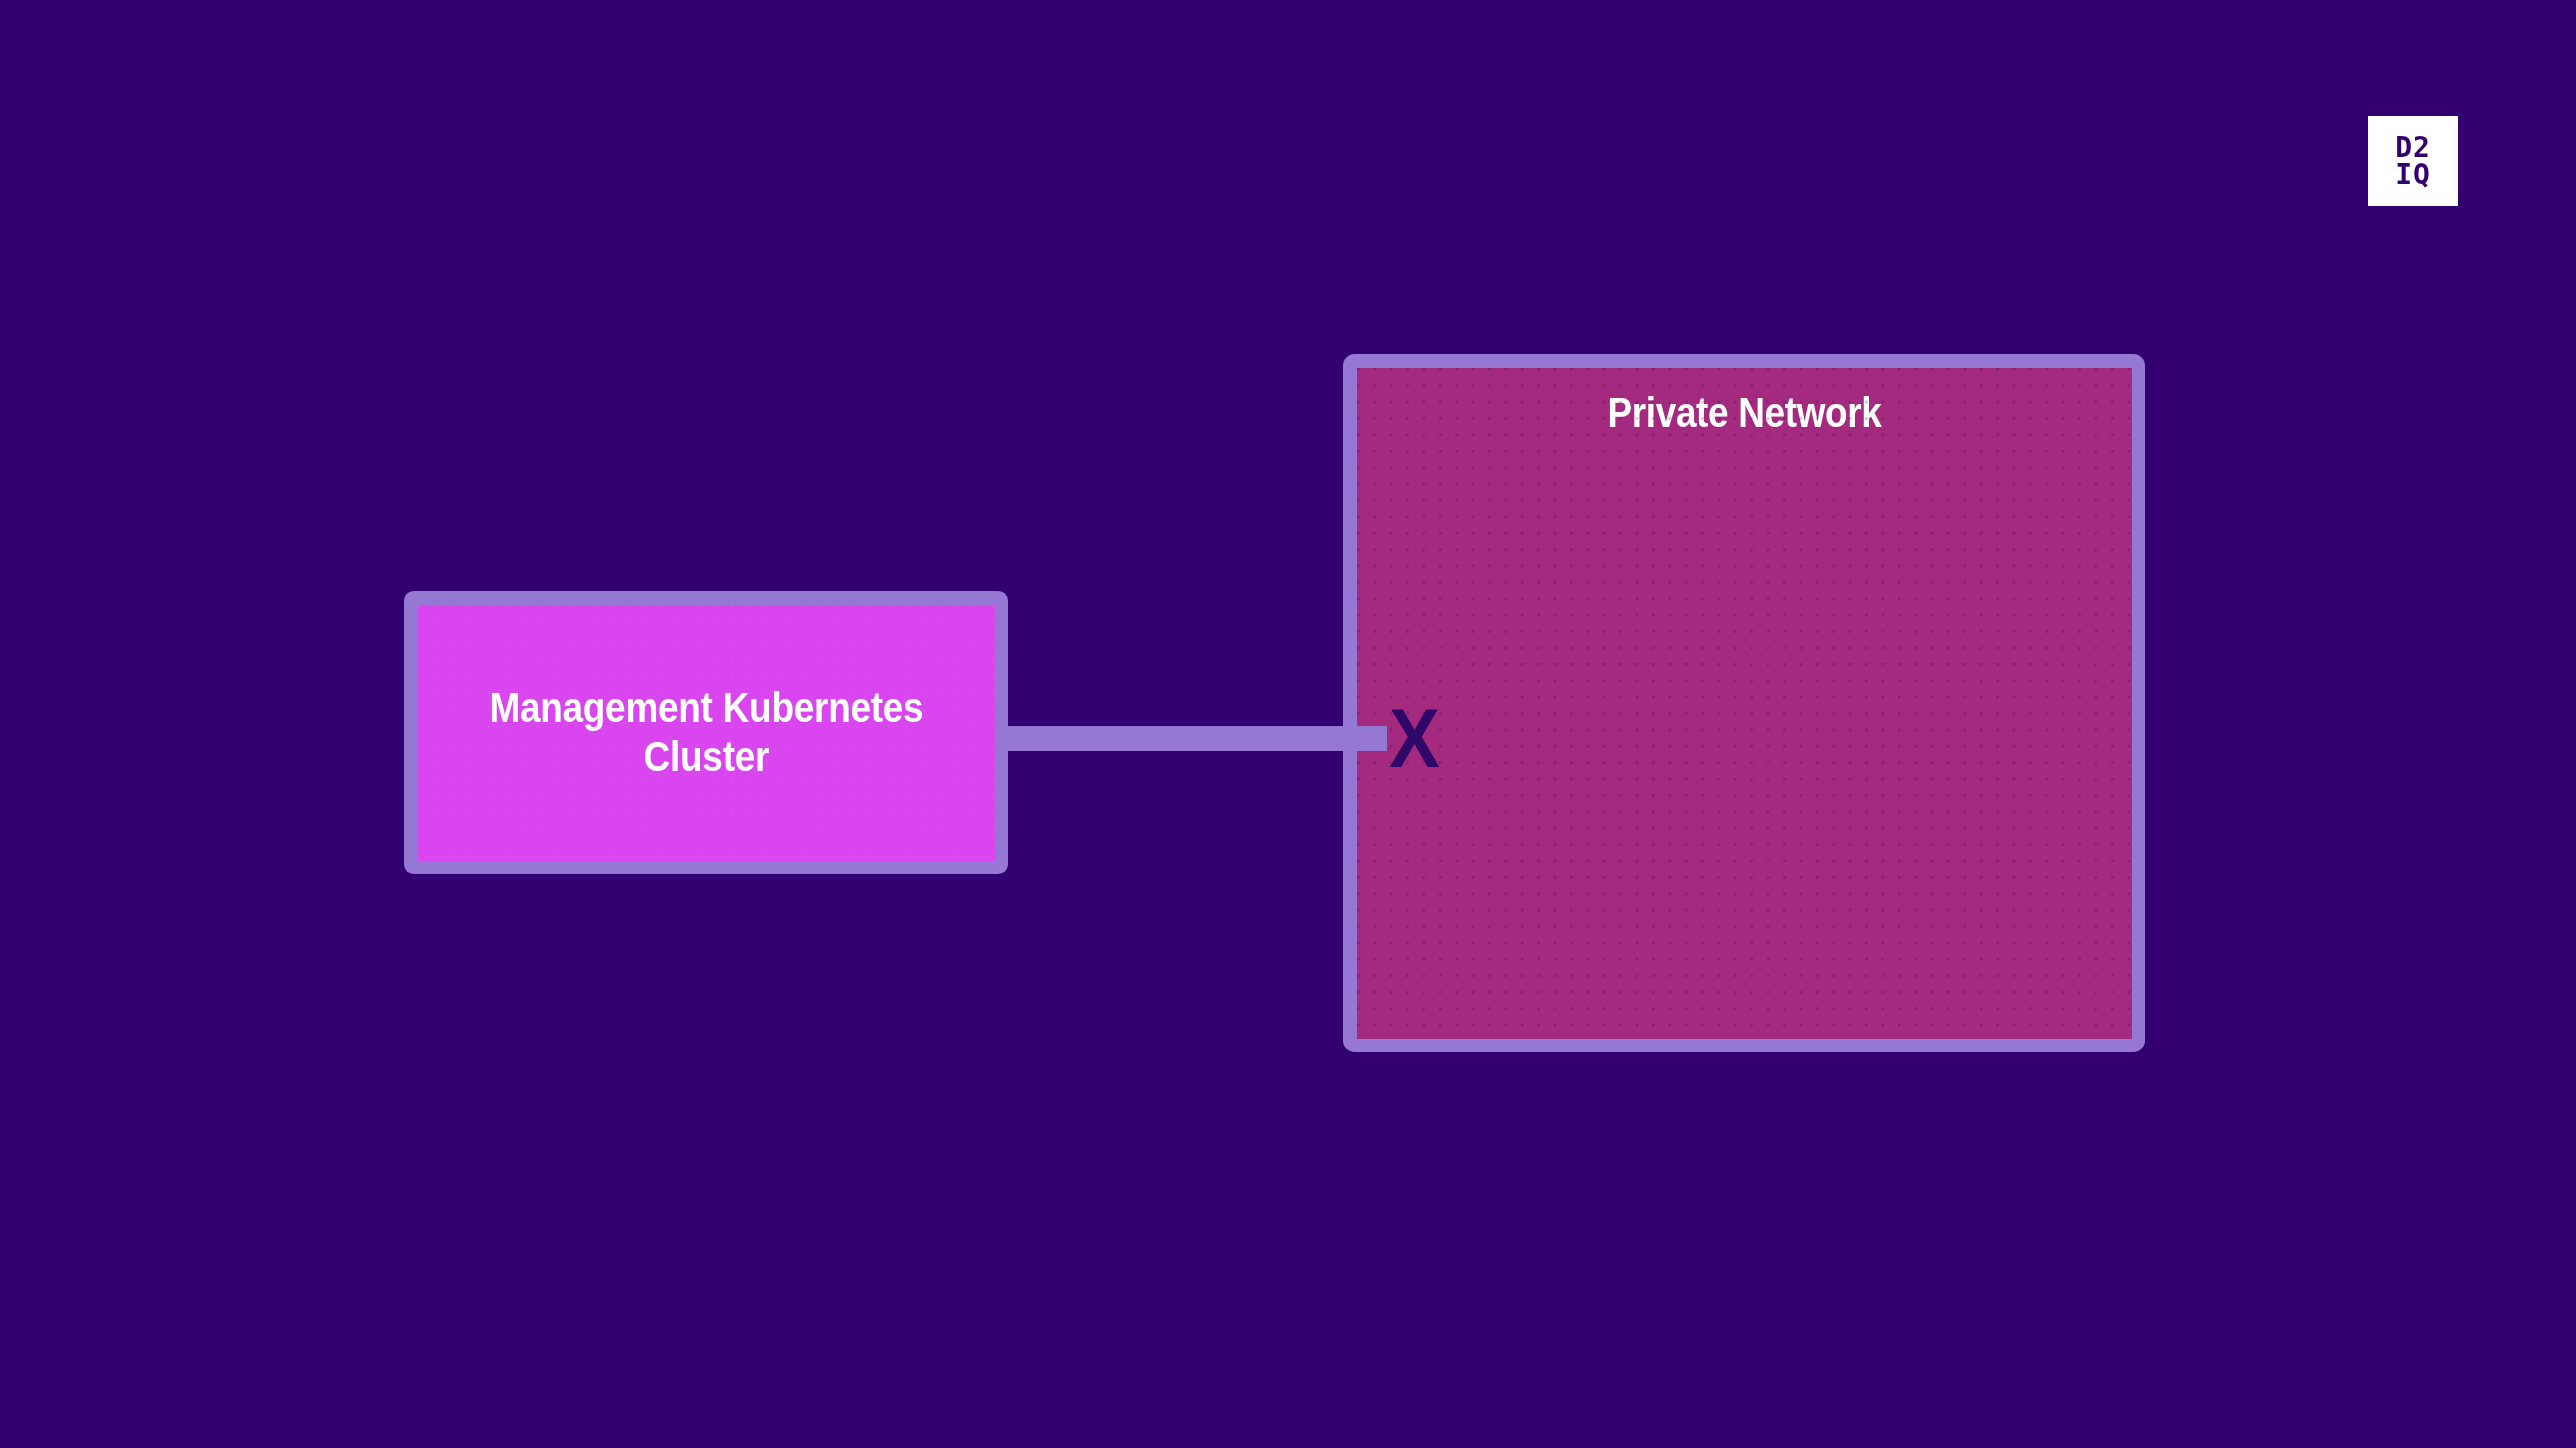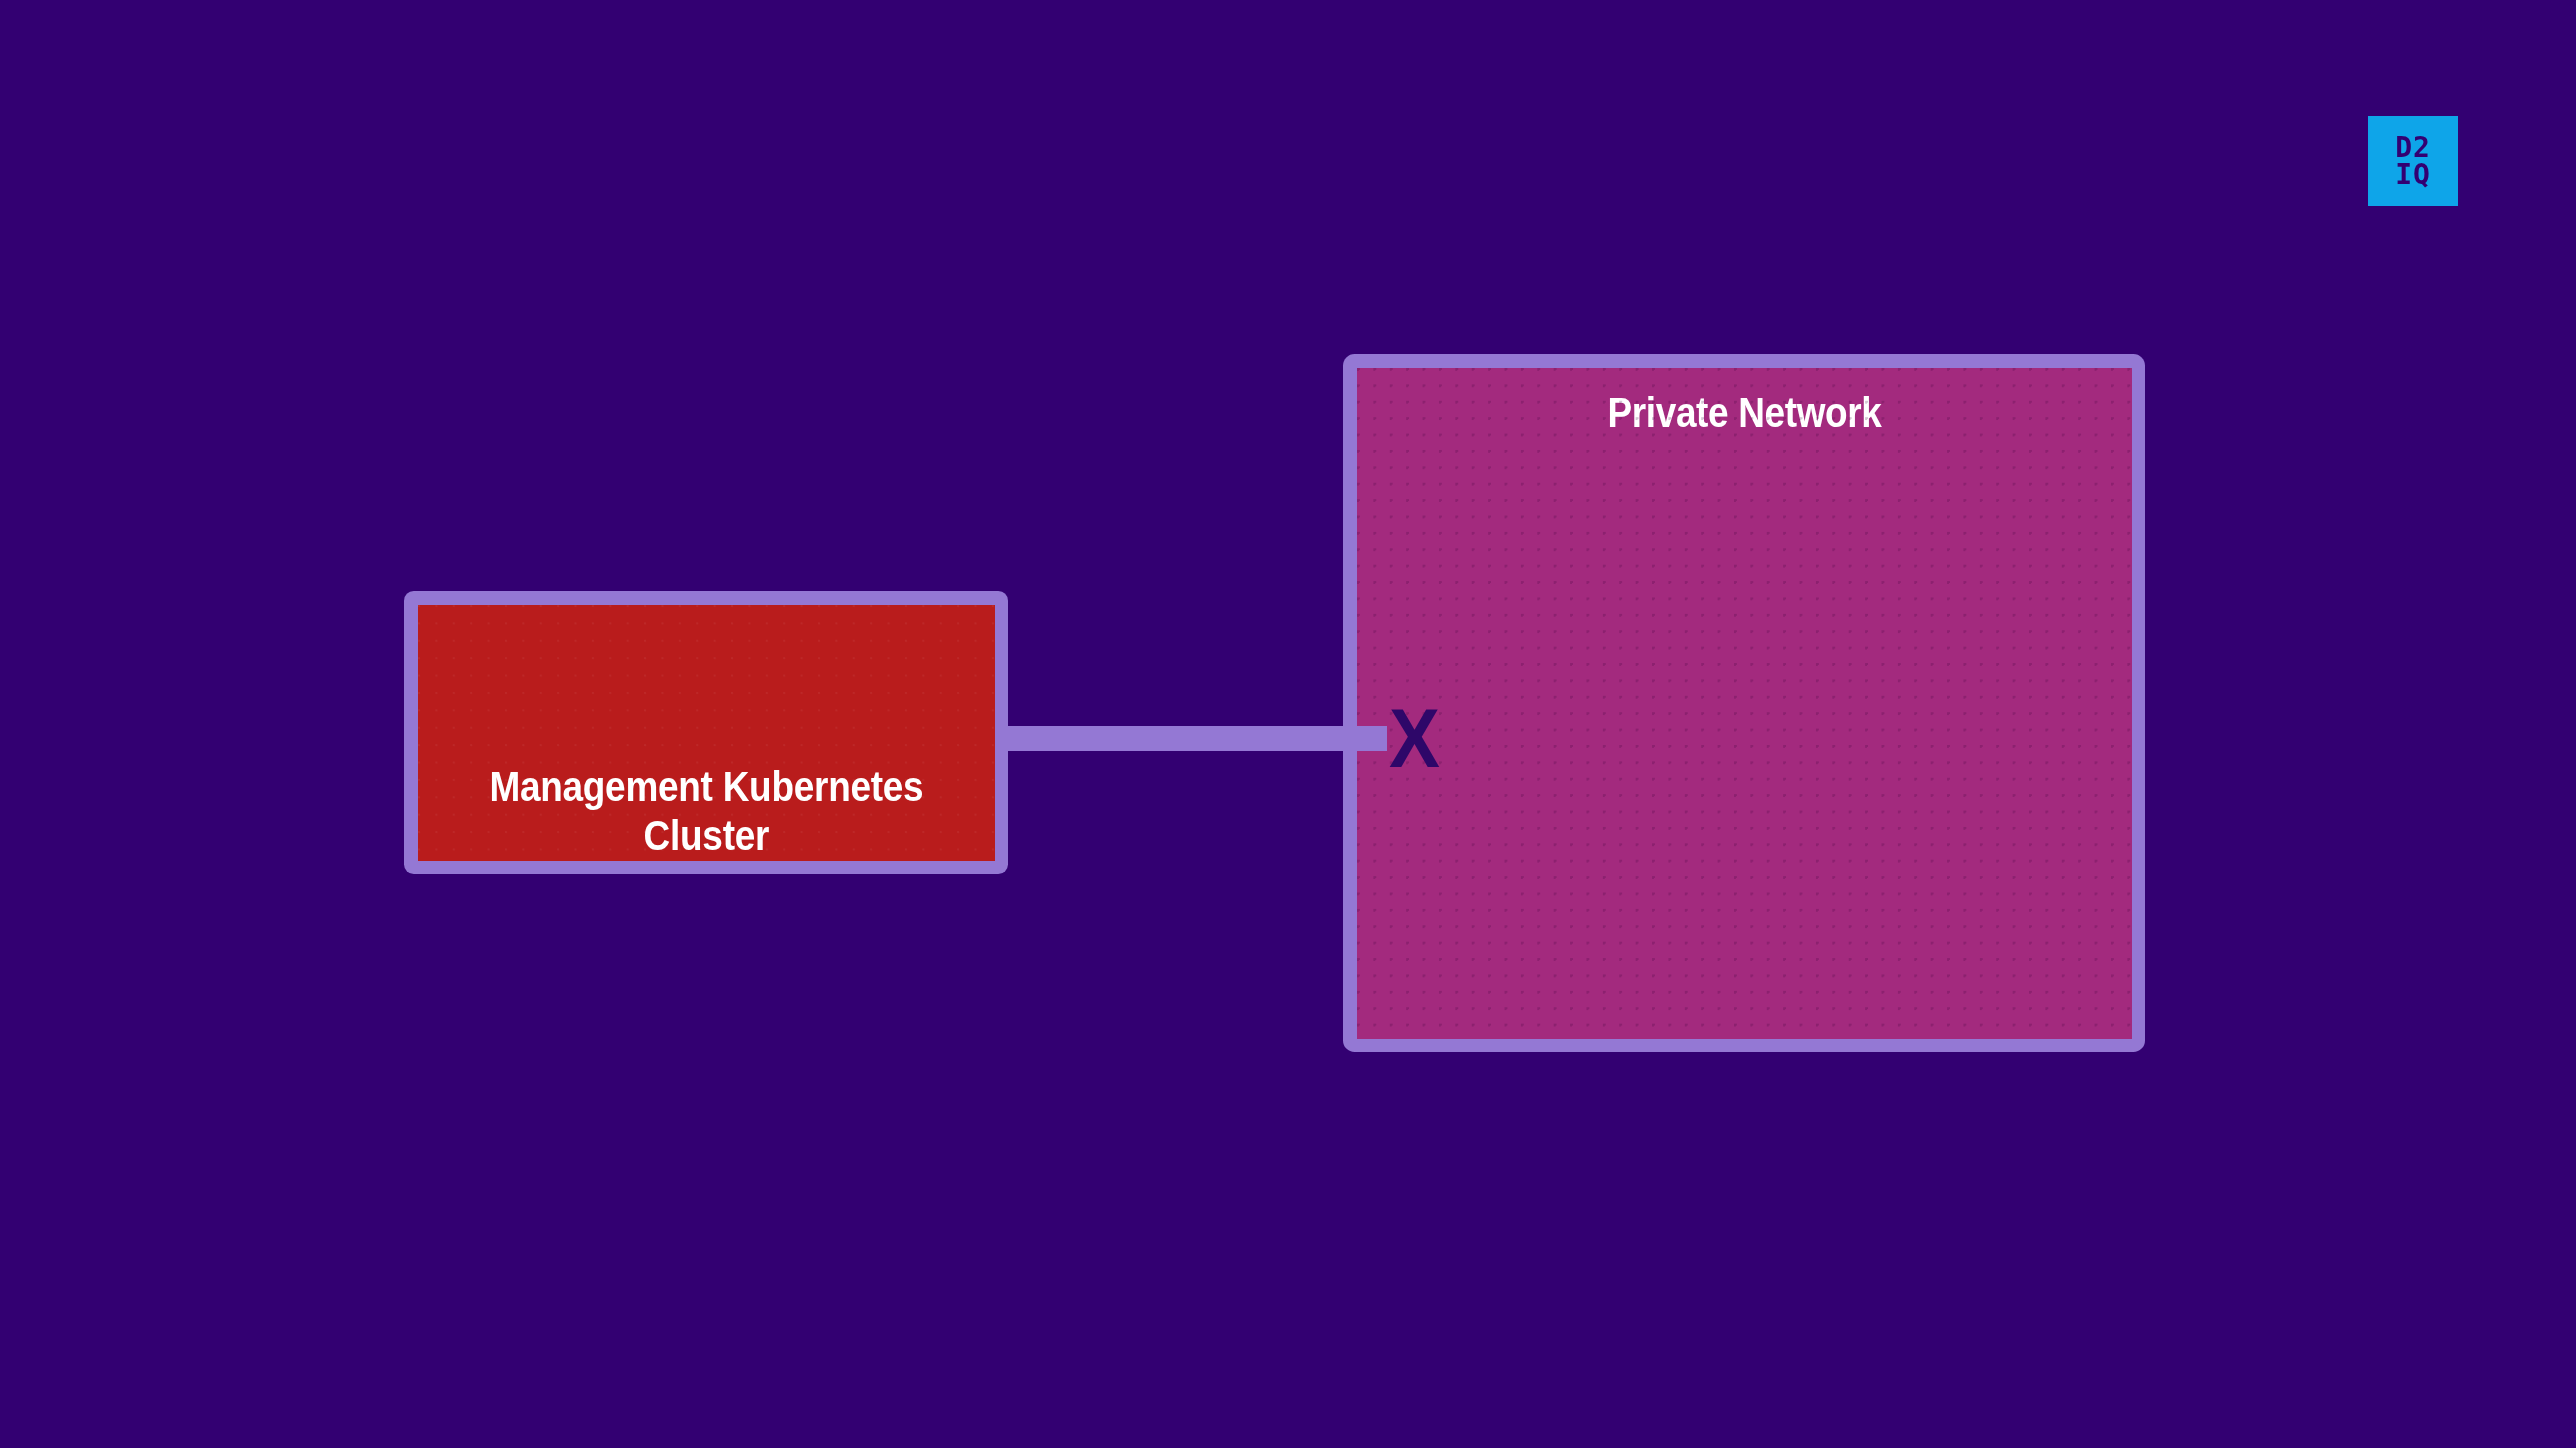--- a/index.html
+++ b/index.html
@@ -75,24 +75,24 @@
     position: absolute;
     box-sizing: border-box;
     background: #9478D4;
     border-radius: 9.7px;
     padding: 13.5px;
   }
   .cluster-box-inner {
     position: relative;
     width: 100%;
     height: 100%;
-    background: #b91c1c;
+    background: #d946ef;
     box-sizing: border-box;
     display: flex;
-    align-items: flex-end;
+    align-items: center;
     justify-content: center;
   }
   .cluster-box-label {
     position: relative;
     z-index: 2;
     color: #FFFFFF;
     font-size: 42px;
     font-weight: 700;
     line-height: 1.16;
     text-align: center;
@@ -145,21 +145,21 @@
     user-select: none;
   }
 
   
   .brand-logo {
     position: absolute;
     left: 2368px;
     top: 116px;
     width: 90px;
     height: 90px;
-    background: #0ea5e9;
+    background: #ffffff;
     display: flex;
     flex-direction: column;
     align-items: center;
     justify-content: center;
   }
   .brand-logo-line {
     color: #330072;
     font-family: "DejaVu Sans Mono", "Liberation Mono", monospace;
     font-size: 28px;
     font-weight: 700;

